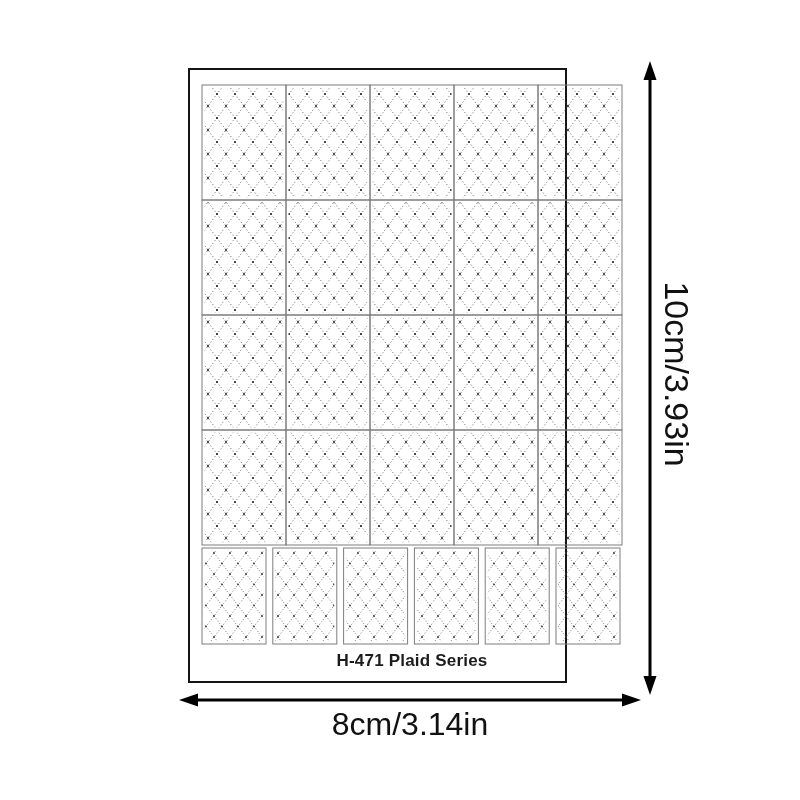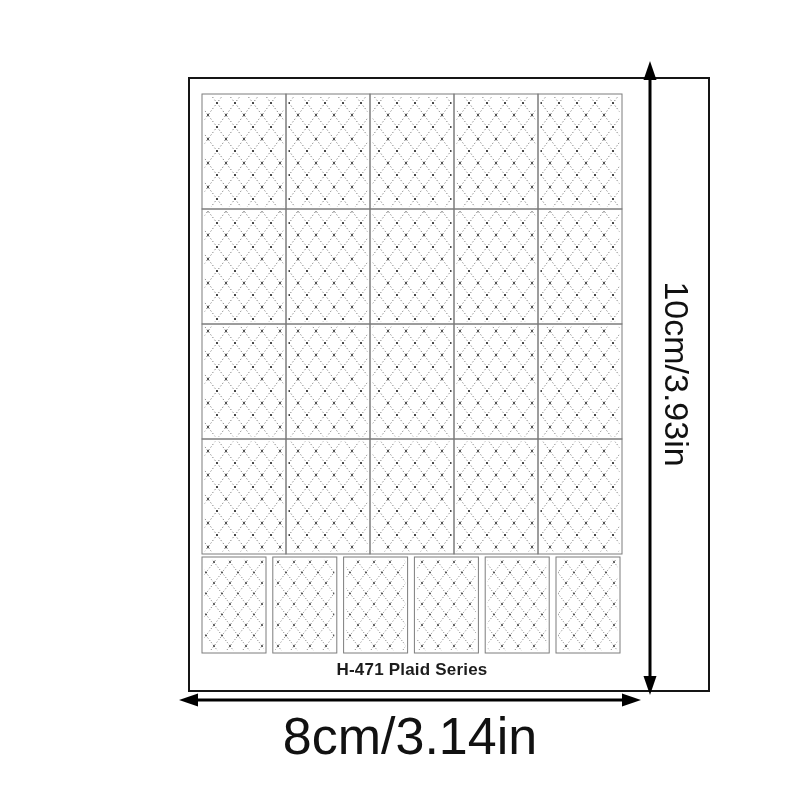--- a/index.html
+++ b/index.html
@@ -12,26 +12,25 @@
     position: relative;
     width: 800px;
     height: 800px;
     background: #ffffff;
     overflow: hidden;
   }
   .sheet {
     position: absolute;
     left: 188px;
     top: 68px;
-    width: 522px;
+    width: 379px;
     height: 615px;
     box-sizing: border-box;
     border: 2px solid #151515;
     background: #ffffff;
-    margin-top: 9px;
   }
   .sheet svg.grid-svg {
     position: absolute;
     left: 0;
     top: 0;
     width: 441px;
     height: 611px;
     display: block;
   }
   .sheet-label {
@@ -66,21 +65,21 @@
     left: 174px;
     top: 688px;
     width: 472px;
     height: 24px;
   }
   .h-label {
     position: absolute;
     left: 410px;
     top: 706px;
     transform: translateX(-50%);
-    font-size: 52px;
+    font-size: 32px;
     color: #111111;
     white-space: nowrap;
   }
 </style>
 </head>
 <body>
 
 <div class="stage">
 
   <div class="sheet">

